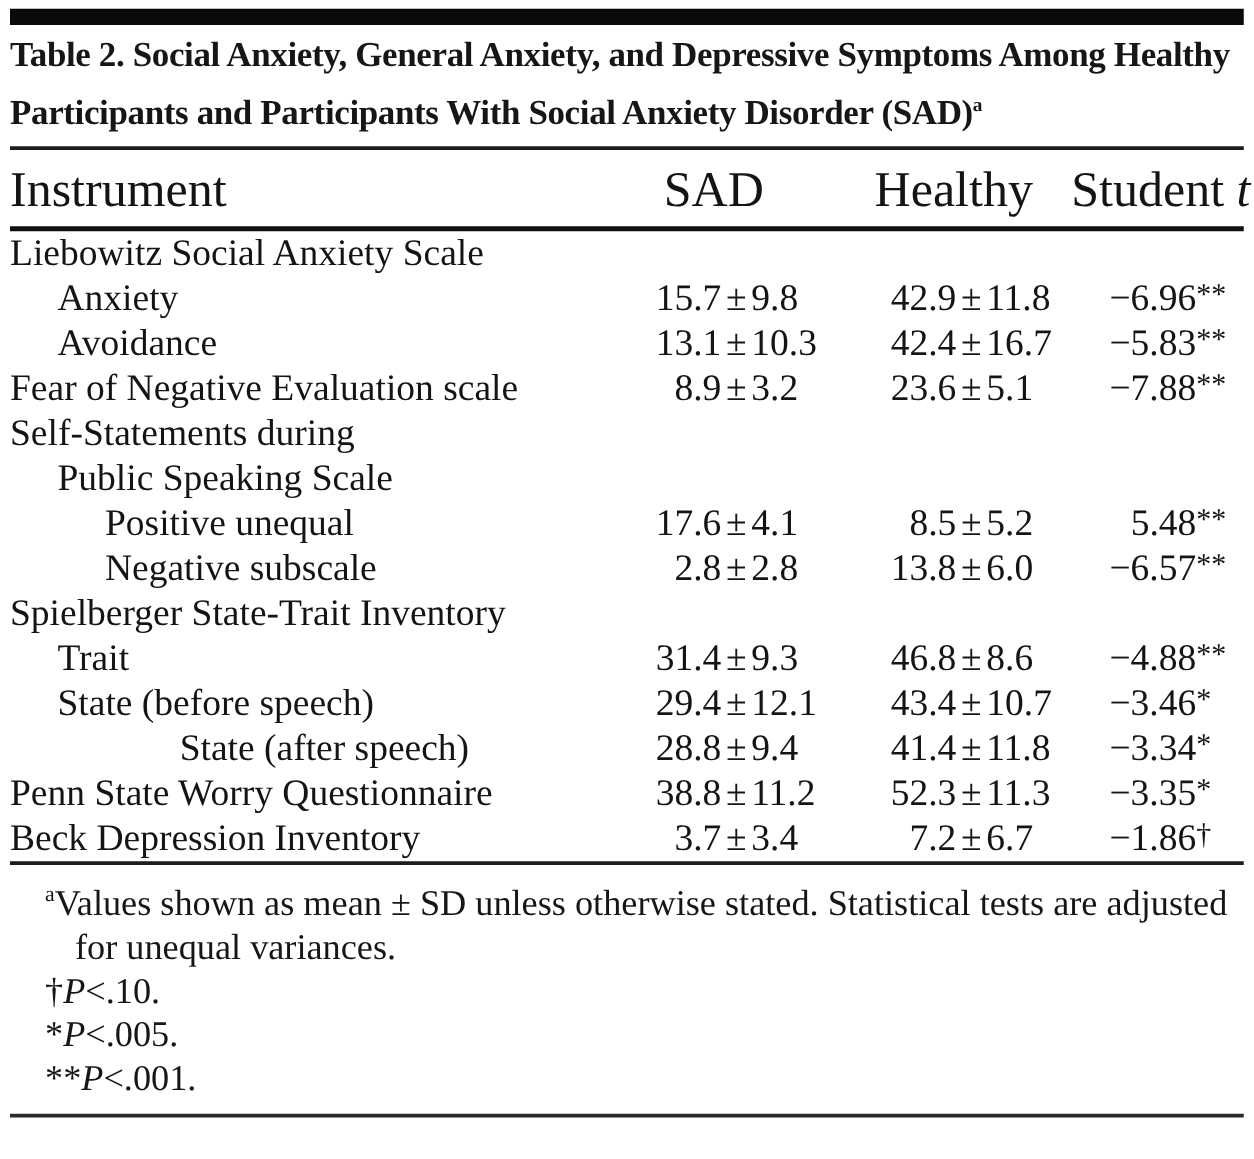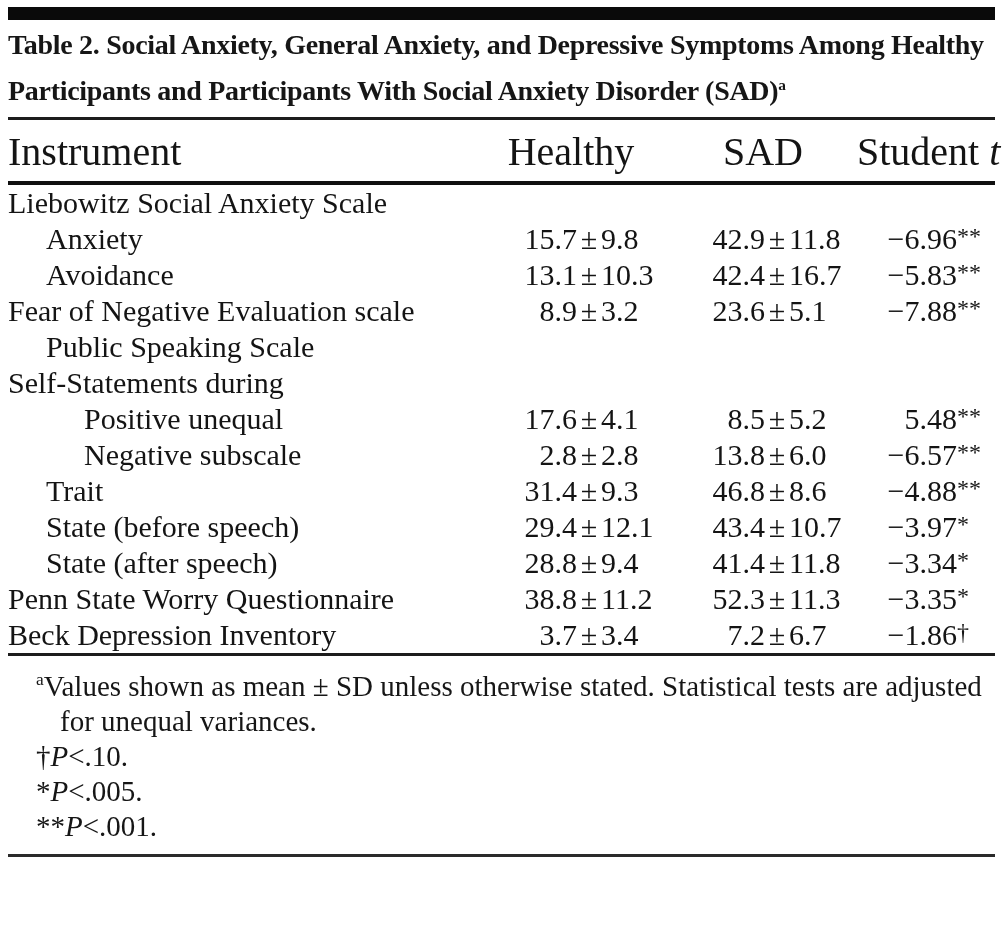--- a/index.html
+++ b/index.html
@@ -64,22 +64,22 @@
 <div class="page">
 
   <div class="top-bar"></div>
 
   <h1 class="title"><span>Table 2. Social Anxiety, General Anxiety, and Depressive Symptoms Among Healthy Participants and Participants With Social Anxiety Disorder (SAD)</span><sup>a</sup></h1>
 
   <div class="rule rule-mid"></div>
 
   <div class="thead grid-cols">
     <div>Instrument</div>
+    <div class="hcenter">SAD</div>
     <div class="hcenter">Healthy</div>
-    <div class="hcenter">SAD</div>
     <div class="hright"><span>Student</span>&nbsp;<i>t</i></div>
   </div>
 
   <div class="rule rule-heavy"></div>
 
   <div id="tbody">
       <div class="trow grid-cols">
     <div class="label" style="padding-left: 0px;">Liebowitz Social Anxiety Scale</div>
     <div class="val">
           <span class="mean"></span>
@@ -141,38 +141,38 @@
           <span class="mean">23.6</span>
           <span class="pm">±</span>
           <span class="sd">5.1</span>
         </div>
     <div class="tval">
           <span class="tnum">−7.88</span>
           <span class="sig">**</span>
         </div>
   </div>
       <div class="trow grid-cols">
-    <div class="label" style="padding-left: 38px;">Public Speaking Scale</div>
+    <div class="label" style="padding-left: 0px;">Self-Statements during</div>
     <div class="val">
           <span class="mean"></span>
           <span class="pm"></span>
           <span class="sd"></span>
         </div>
     <div class="val sadv">
           <span class="mean"></span>
           <span class="pm"></span>
           <span class="sd"></span>
         </div>
     <div class="tval">
           <span class="tnum"></span>
           <span class="sig"></span>
         </div>
   </div>
       <div class="trow grid-cols">
-    <div class="label" style="padding-left: 0px;">Self-Statements during</div>
+    <div class="label" style="padding-left: 38px;">Public Speaking Scale</div>
     <div class="val">
           <span class="mean"></span>
           <span class="pm"></span>
           <span class="sd"></span>
         </div>
     <div class="val sadv">
           <span class="mean"></span>
           <span class="pm"></span>
           <span class="sd"></span>
         </div>
@@ -209,20 +209,37 @@
           <span class="mean">13.8</span>
           <span class="pm">±</span>
           <span class="sd">6.0</span>
         </div>
     <div class="tval">
           <span class="tnum">−6.57</span>
           <span class="sig">**</span>
         </div>
   </div>
       <div class="trow grid-cols">
+    <div class="label" style="padding-left: 0px;">Spielberger State-Trait Inventory</div>
+    <div class="val">
+          <span class="mean"></span>
+          <span class="pm"></span>
+          <span class="sd"></span>
+        </div>
+    <div class="val sadv">
+          <span class="mean"></span>
+          <span class="pm"></span>
+          <span class="sd"></span>
+        </div>
+    <div class="tval">
+          <span class="tnum"></span>
+          <span class="sig"></span>
+        </div>
+  </div>
+      <div class="trow grid-cols">
     <div class="label" style="padding-left: 38px;">Trait</div>
     <div class="val">
           <span class="mean">31.4</span>
           <span class="pm">±</span>
           <span class="sd">9.3</span>
         </div>
     <div class="val sadv">
           <span class="mean">46.8</span>
           <span class="pm">±</span>
           <span class="sd">8.6</span>
@@ -238,26 +255,26 @@
           <span class="mean">29.4</span>
           <span class="pm">±</span>
           <span class="sd">12.1</span>
         </div>
     <div class="val sadv">
           <span class="mean">43.4</span>
           <span class="pm">±</span>
           <span class="sd">10.7</span>
         </div>
     <div class="tval">
-          <span class="tnum">−3.97</span>
+          <span class="tnum">−3.46</span>
           <span class="sig">*</span>
         </div>
   </div>
       <div class="trow grid-cols">
-    <div class="label" style="padding-left: 38px;">State (after speech)</div>
+    <div class="label" style="padding-left: 38px; text-align: center;">State (after speech)</div>
     <div class="val">
           <span class="mean">28.8</span>
           <span class="pm">±</span>
           <span class="sd">9.4</span>
         </div>
     <div class="val sadv">
           <span class="mean">41.4</span>
           <span class="pm">±</span>
           <span class="sd">11.8</span>
         </div>

